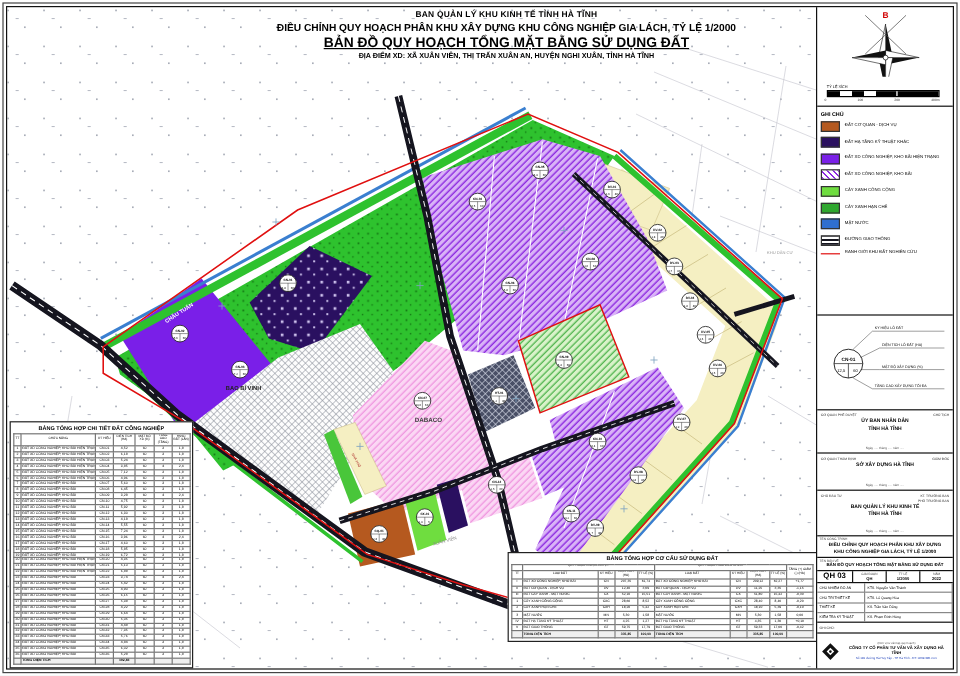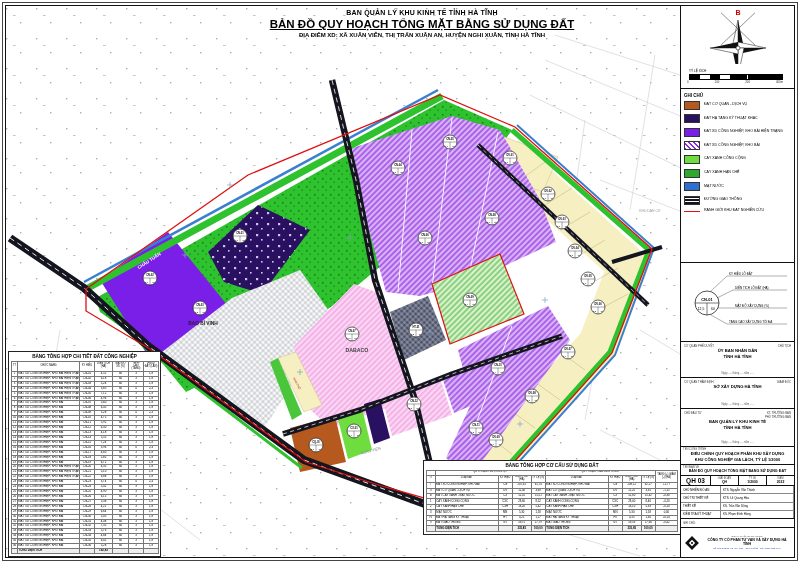--- a/index.html
+++ b/index.html
@@ -354,20 +354,21 @@
         <text x="357" y="352" font-size="5.2" fill="#444444" text-anchor="middle" font-weight="bold">DABACO</text>
         <text x="650" y="212" font-size="3.4" fill="#999999" text-anchor="middle">KHU DÂN CƯ</text>
         <text x="371" y="452" font-size="3.8" fill="#888888" text-anchor="middle" transform="rotate(-16 371 452)">XUÂN VIÊN</text>
         <text x="66" y="436" font-size="3.8" fill="#888888" text-anchor="middle">XUÂN AN</text>
         <text x="296" y="384" font-size="2.8" fill="#aa2222" text-anchor="middle" transform="rotate(62 296 384)">NHÀ PHỐ</text>
       </g>
   </svg>
 
   <div class="header">
     <div class="l1">BAN QUẢN LÝ KHU KINH TẾ TỈNH HÀ TĨNH</div>
+    <div class="l2">ĐIỀU CHỈNH QUY HOẠCH PHÂN KHU XÂY DỰNG KHU CÔNG NGHIỆP GIA LÁCH, TỶ LỆ 1/2000</div>
     <div class="l3">BẢN ĐỒ QUY HOẠCH TỔNG MẶT BẰNG SỬ DỤNG ĐẤT</div>
     <div class="l4">ĐỊA ĐIỂM XD: XÃ XUÂN VIÊN, THỊ TRẤN XUÂN AN, HUYỆN NGHI XUÂN, TỈNH HÀ TĨNH</div>
   </div>
 
   <div class="tbl-ind">
     <div class="ttitle">BẢNG TỔNG HỢP CHI TIẾT ĐẤT CÔNG NGHIỆP</div>
     <table>
       <colgroup>
           <col style="width:6px">
           <col style="width:62px">

